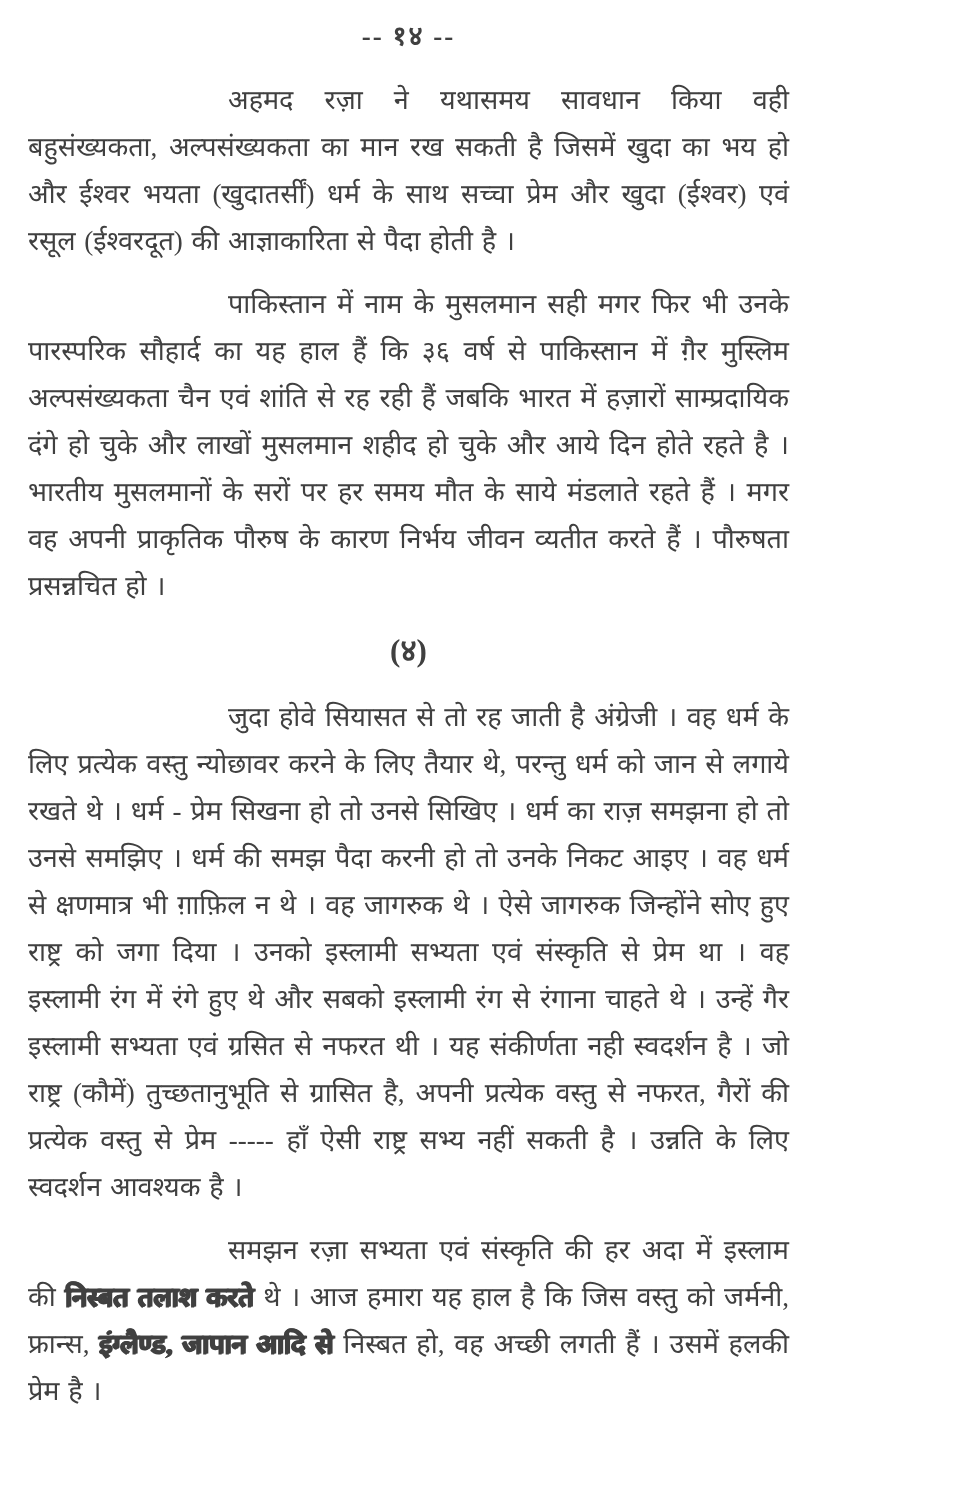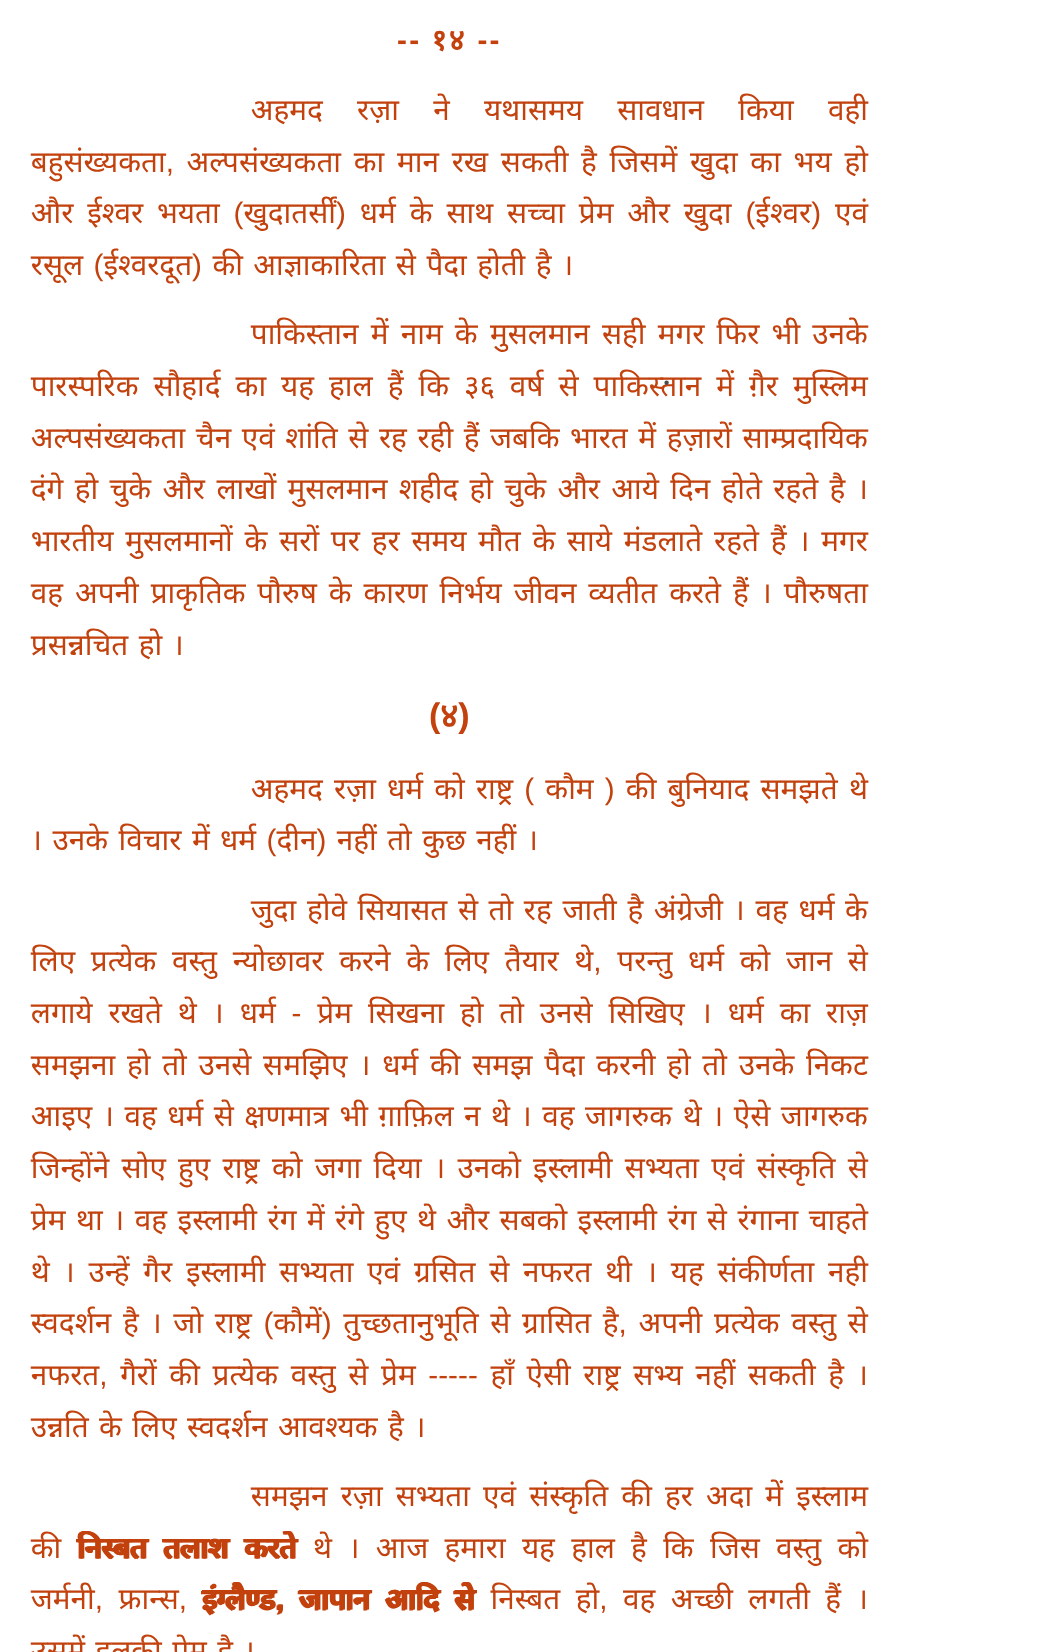--- a/index.html
+++ b/index.html
@@ -6,22 +6,22 @@
     margin: 0;
     padding: 0;
     background: #ffffff;
   }
   .page {
     position: relative;
     box-sizing: border-box;
     width: 816px;
     height: 1502px;
     background: #ffffff;
-    color: #c2410c;
-    font-family: Liberation Sans, sans-serif;
+    color: #404040;
+    font-family: Liberation Serif, serif;
     padding: 12px 27px 0 28px;
     overflow: hidden;
   }
   .page-number {
     text-align: center;
     font-size: 27px;
     font-weight: 700;
     letter-spacing: 2px;
     margin: 4px 0 24px 0;
   }
@@ -63,21 +63,20 @@
 
   <div class="page-number">-- १४ --</div>
 
 
   <p class="para indent">अहमद रज़ा ने यथासमय सावधान किया वही बहुसंख्यकता, अल्पसंख्यकता का मान रख सकती है जिसमें खुदा का भय हो और ईश्वर भयता (खुदातर्सीं)  धर्म के साथ सच्चा प्रेम और खुदा (ईश्वर) एवं रसूल (ईश्वरदूत)  की आज्ञाकारिता से पैदा होती है ।</p>
 
   <p class="para indent">पाकिस्तान में नाम के मुसलमान सही मगर फिर भी उनके पारस्परिक  सौहार्द का यह हाल हैं कि ३६ वर्ष से पाकिस्तान में ग़ैर मुस्लिम अल्पसंख्यकता चैन एवं शांति से रह रही हैं जबकि भारत में हज़ारों साम्प्रदायिक दंगे हो चुके और लाखों मुसलमान शहीद हो चुके और आये दिन होते रहते है । भारतीय मुसलमानों के सरों पर हर समय मौत के साये मंडलाते रहते हैं । मगर वह अपनी प्राकृतिक पौरुष के कारण निर्भय जीवन व्यतीत करते हैं । पौरुषता प्रसन्नचित हो ।</p>
 
   <div class="section-heading">(४)</div>
 
-  <p class="para indent">अहमद रज़ा धर्म को राष्ट्र ( कौम ) की बुनियाद समझते थे । उनके विचार में धर्म (दीन) नहीं तो कुछ नहीं ।</p>
 
   <p class="para indent">जुदा होवे सियासत से तो रह जाती है अंग्रेजी । वह धर्म के लिए प्रत्येक वस्तु न्योछावर करने के लिए तैयार थे, परन्तु धर्म को जान से लगाये रखते थे ।  धर्म - प्रेम सिखना हो तो उनसे सिखिए । धर्म का राज़ समझना हो तो उनसे समझिए । धर्म की समझ पैदा करनी हो तो उनके निकट आइए । वह धर्म से क्षणमात्र भी ग़ाफ़िल न थे । वह जागरुक थे । ऐसे जागरुक जिन्होंने सोए हुए राष्ट्र को जगा दिया । उनको इस्लामी सभ्यता एवं संस्कृति से प्रेम था । वह इस्लामी रंग में रंगे हुए थे और सबको इस्लामी रंग से रंगाना चाहते थे । उन्हें गैर इस्लामी सभ्यता एवं ग्रसित से नफरत थी । यह संकीर्णता नही स्वदर्शन है । जो राष्ट्र (कौमें) तुच्छतानुभूति से ग्रासित है, अपनी प्रत्येक वस्तु से नफरत, गैरों की प्रत्येक वस्तु से प्रेम ----- हाँ ऐसी राष्ट्र सभ्य नहीं सकती है । उन्नति के लिए स्वदर्शन आवश्यक है ।</p>
 
   <p class="para indent"><span>समझन रज़ा सभ्यता एवं संस्कृति की हर अदा में इस्लाम की </span><span class="smudge">निस्बत तलाश करते</span><span> थे । आज हमारा यह हाल है कि जिस वस्तु को जर्मनी, फ्रान्स, </span><span class="smudge">इंग्लैण्ड, जापान आदि से</span><span> निस्बत हो, वह अच्छी लगती हैं ।  उसमें हलकी प्रेम है ।</span></p>
 
   <div class="artifact-dot"></div>
 
 </div>
 
 </body></html>

